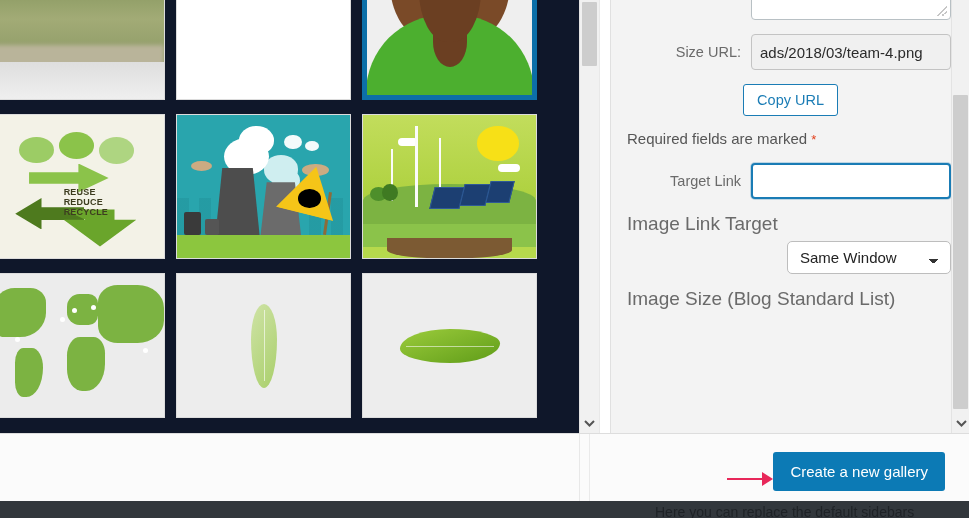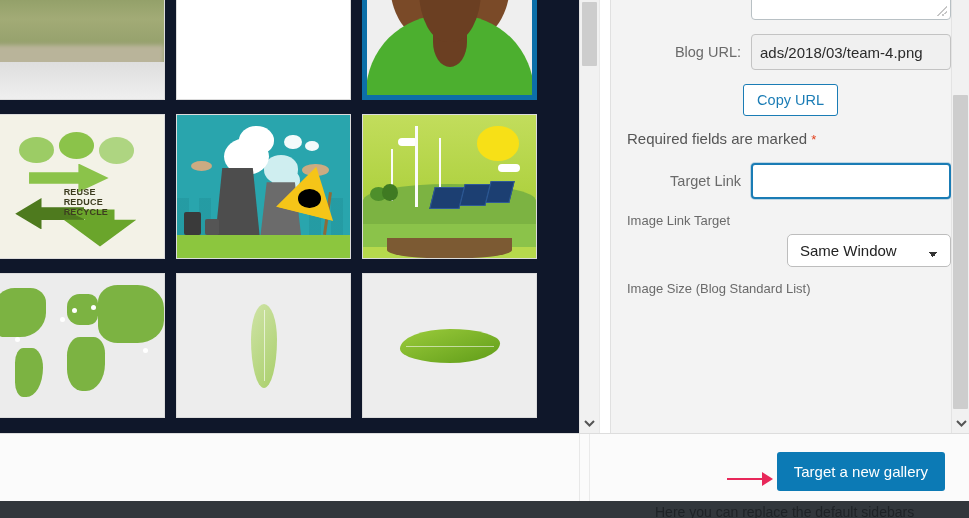--- a/index.html
+++ b/index.html
@@ -346,21 +346,21 @@
     font-family: "Liberation Sans", sans-serif;
   }
   .req-note {
     color: #555;
     font-size: 15px;
     margin: 10px 0 16px 16px;
   }
   .req-star { color: #e2401c; font-size: 13px; }
   .blocklabel {
     color: #6a6a6a;
-    font-size: 13px;
+    font-size: 19px;
     margin: 0 0 6px 16px;
   }
   .selectwrap {
     display: flex;
     justify-content: flex-end;
     margin-bottom: 14px;
   }
   .fselect {
     background: #fff;
     border: 1px solid #bdbdbd;
@@ -631,21 +631,21 @@
     <div class="settings-pane">
       <div class="settings-inner">
 
         <div class="frow">
           <div class="ftextarea">
             <div class="resize-grip"></div>
           </div>
         </div>
 
         <div class="frow">
-          <div class="flabel">Blog URL:</div>
+          <div class="flabel">Size URL:</div>
           <input class="finput" type="text" readonly="" value="ads/2018/03/team-4.png" style="">
         </div>
 
         <div class="frow">
           <button class="btn-outline">Copy URL</button>
           <div style="width:113px"></div>
         </div>
 
         <div class="req-note">
           <span>Required fields are marked</span>
@@ -682,21 +682,21 @@
 
   <div class="modal-footer">
     <div class="footer-divider"></div>
     <div class="footer-divider2"></div>
 
     <div class="anno-arrow">
       <div class="shaft"></div>
       <div class="head"></div>
     </div>
 
-    <button class="btn-primary">Target a new gallery</button>
+    <button class="btn-primary">Create a new gallery</button>
   </div>
 
   <div class="page-strip">
     <div class="sb-col"></div>
     <div class="hidden-text">Here you can replace the default sidebars</div>
   </div>
 
 </div>
 
 </body></html>

